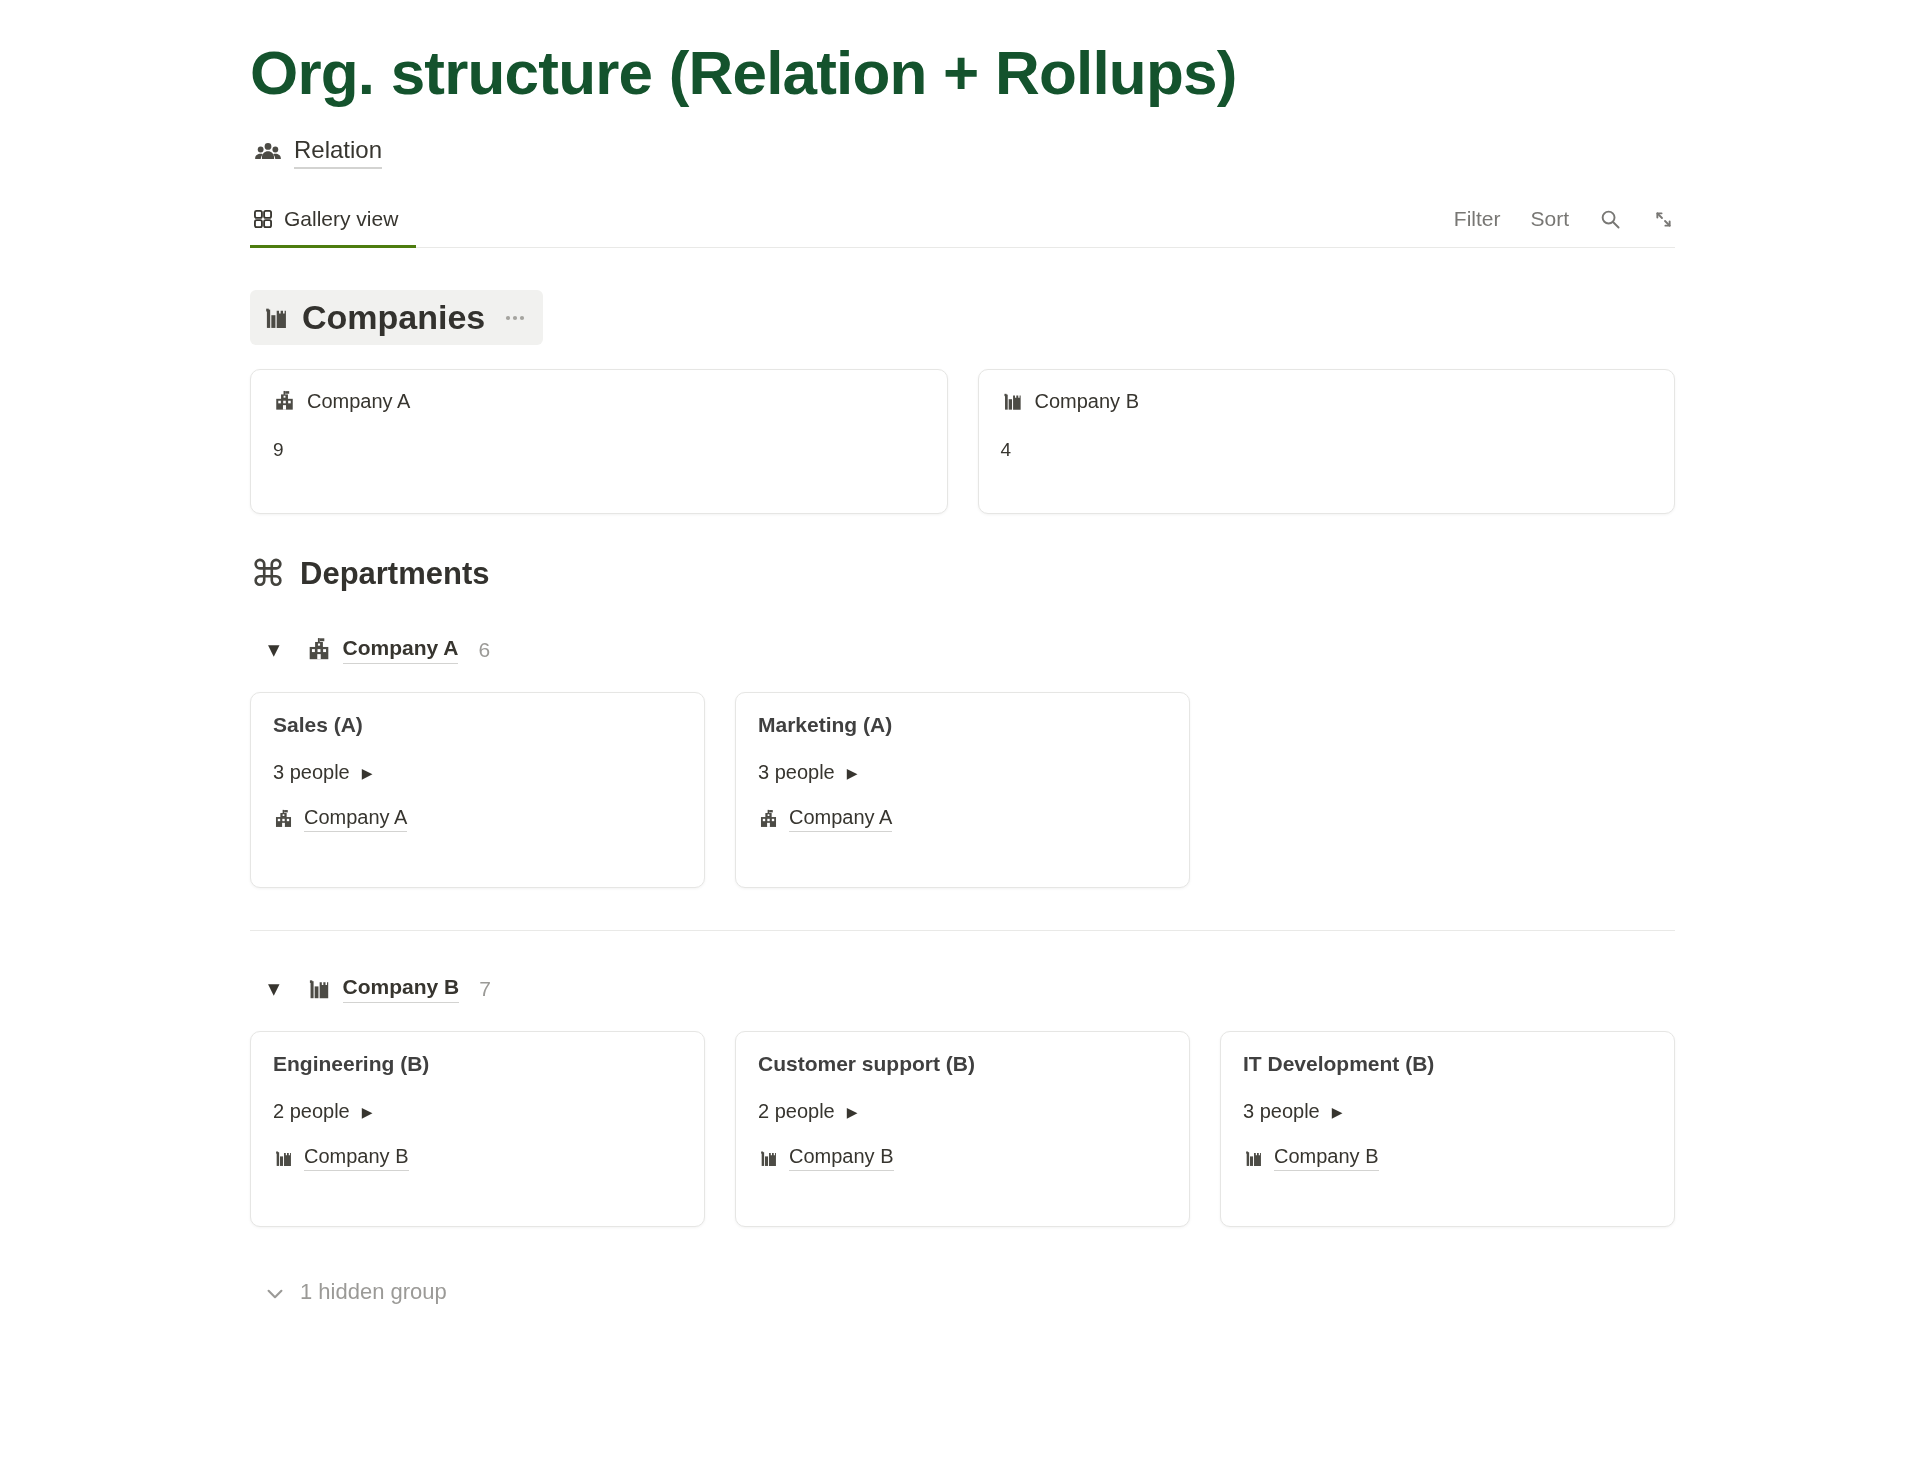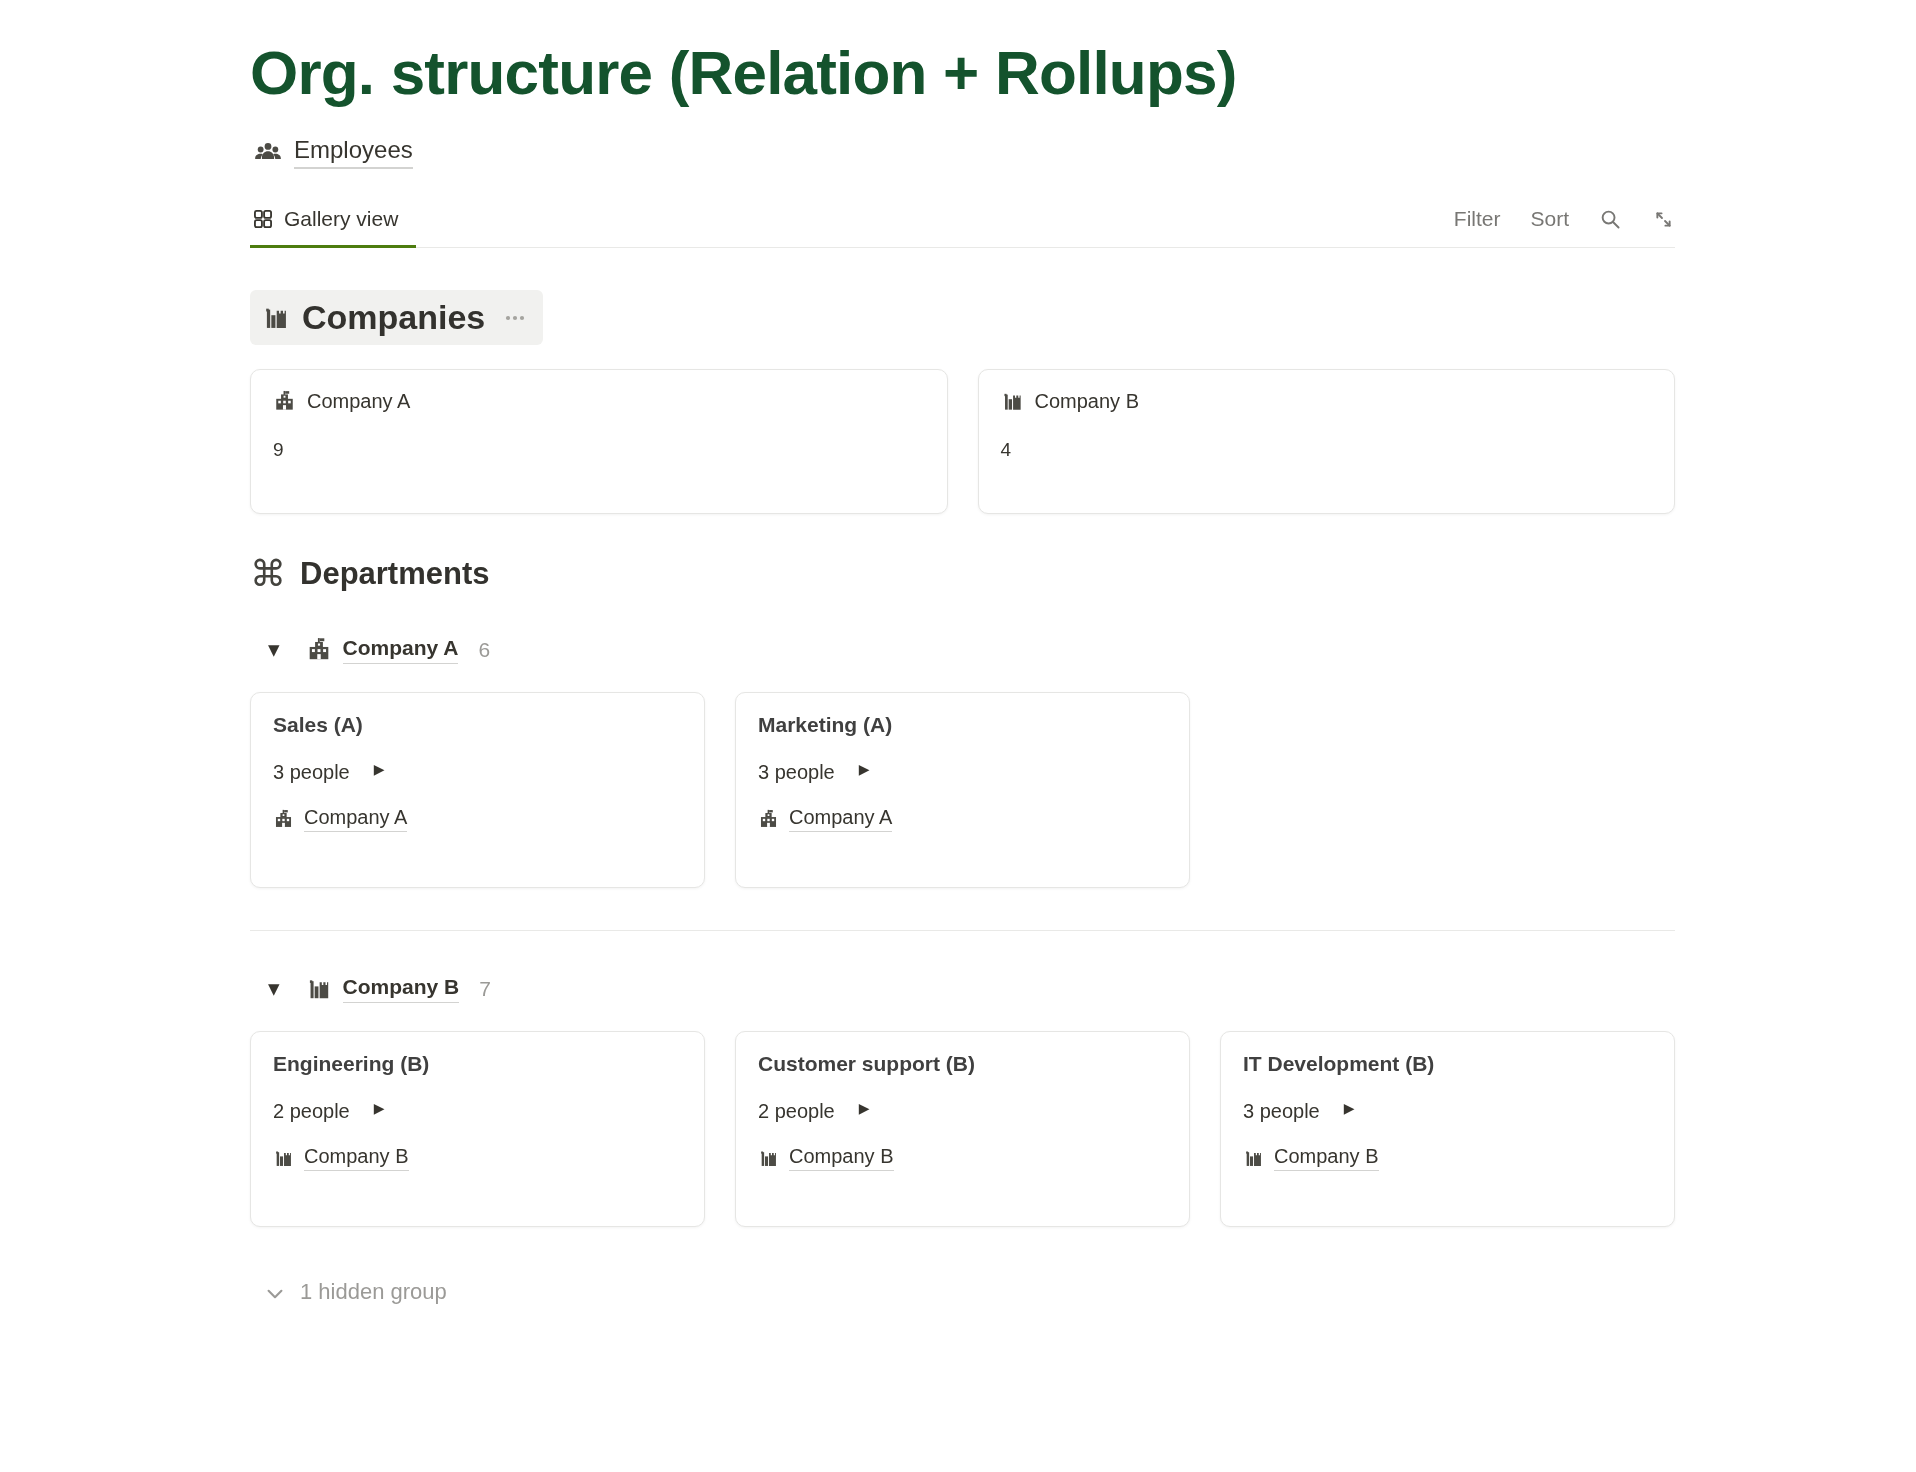--- a/index.html
+++ b/index.html
@@ -51,21 +51,21 @@
   
   .dept-group-header { display:flex; align-items:center; margin-top:44px; padding-left:18px; }
   .triangle { font-family:"DejaVu Sans",sans-serif; font-size:15px; color:#37352f; margin-right:26px; }
   .group-name { font-size:21px; font-weight:600; color:#37352f; margin-left:11px;
     padding-bottom:3px; border-bottom:1.5px solid rgba(55,53,47,0.22); }
   .group-count { font-size:21px; color:#9b9a97; margin-left:20px; }
 
   
   .dept-card { min-height:196px; }
   .dept-card .dept-title { font-size:21px; font-weight:600; color:#404040; }
-  .people-row { display:flex; gap:24px; margin-top:24px; }
+  .people-row { display:flex; align-items:center; gap:12px; margin-top:24px; }
   .people-text { font-size:20px; color:#37352f; }
   .play-glyph { font-family:"DejaVu Sans",sans-serif; font-size:14px; color:#37352f; }
   .company-link-row { display:flex; align-items:center; gap:10px; margin-top:22px; }
   .company-link { font-size:20px; color:#37352f; padding-bottom:2px;
     border-bottom:1.5px solid rgba(55,53,47,0.22); }
 
   .group-divider { border:none; border-top:1px solid #e9e9e7; margin:42px 0 0 0; }
 
   
   .hidden-group { display:flex; align-items:flex-end; gap:14px; margin-top:52px; padding-left:14px; }
@@ -146,21 +146,21 @@
 <div class="content">
 
   <div class="page-title">Org. structure (Relation + Rollups)</div>
 
   <div class="source-row">
     <span>
       <svg class="ic" width="28" height="28">
           <use href="#i-people"></use>
         </svg>
     </span>
-    <span class="link-text">Employees</span>
+    <span class="link-text">Relation</span>
   </div>
 
   <div class="toolbar">
     <div class="tab">
       <span>
         <svg width="22" height="22" style="color:#37352f">
             <use href="#i-gallery"></use>
           </svg>
       </span>
       <span class="tab-label">Gallery view</span>

